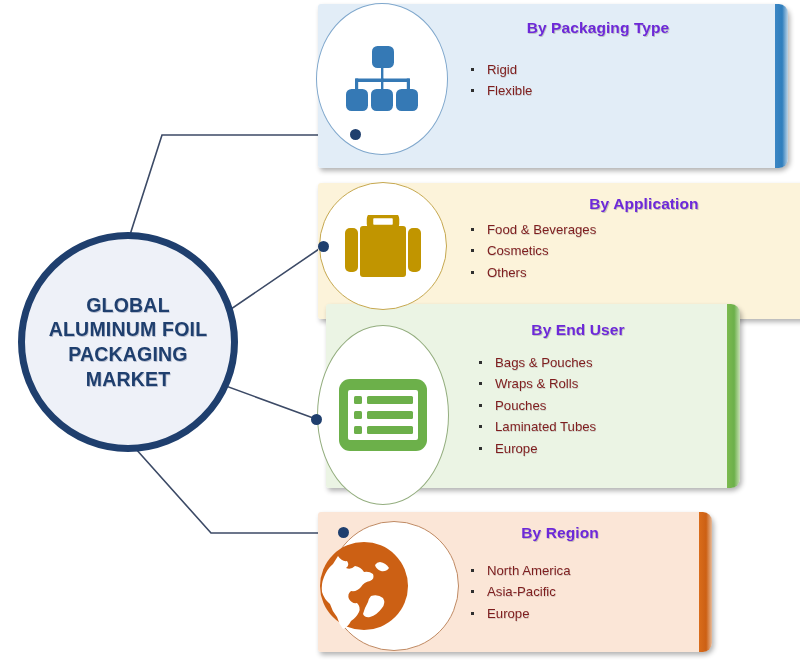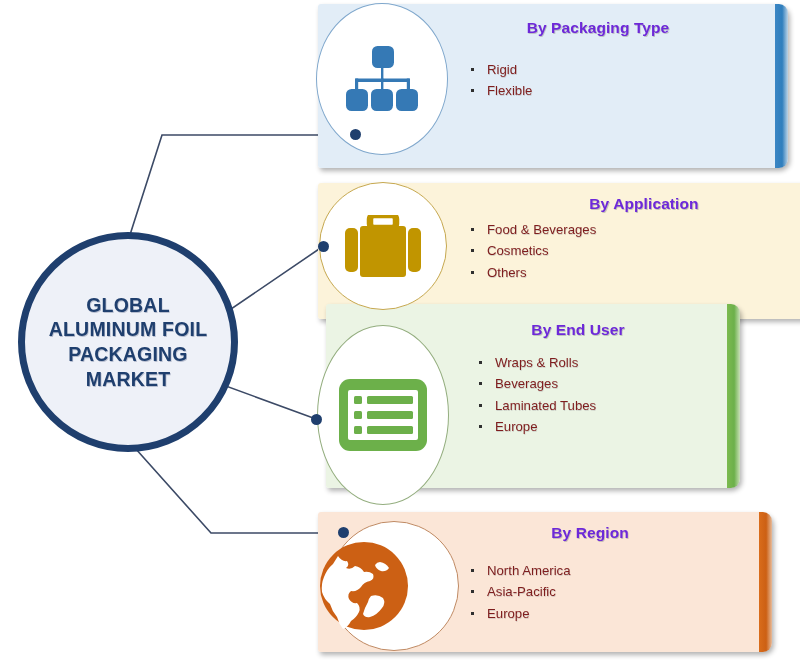--- a/index.html
+++ b/index.html
@@ -215,42 +215,43 @@
   </div>
   <div class="node-dot" style="left:318px; top:241px;"></div>
 
   <div class="panel" style="left:318px; top:304px; width:414px; height:184px;margin-left:8px;">
     <div class="panel-body">
       <div class="panel-fill" style="background:#ebf4e4;"></div>
       <div class="panel-edge" style="background:linear-gradient(to right,#7cba4f,#6cb04a 55%,#c9dfb8);"></div>
     </div>
     <div class="panel-title" style="top:17px;">By End User</div>
     <ul class="bullets" style="left:152px; top:48px;">
+      <li>Bags &amp; Pouches</li>
       <li>Wraps &amp; Rolls</li>
-      <li>Beverages</li>
+      <li>Pouches</li>
       <li>Laminated Tubes</li>
       <li>Europe</li>
     </ul>
   </div>
 
   <div class="icon-disc" style="left:317px; top:325px; width:132px; height:180px; border:1.4px solid #93ad7e;">
     <svg width="88" height="72" viewBox="0 0 88 72">
       <rect x="0" y="0" width="88" height="72" rx="11" fill="#6cb04a"></rect>
       <rect x="9" y="11" width="70" height="50" rx="2" fill="#ffffff"></rect>
       <rect x="15" y="17" width="8" height="8" rx="1.5" fill="#6cb04a"></rect>
       <rect x="28" y="17" width="46" height="8" rx="1.5" fill="#6cb04a"></rect>
       <rect x="15" y="32" width="8" height="8" rx="1.5" fill="#6cb04a"></rect>
       <rect x="28" y="32" width="46" height="8" rx="1.5" fill="#6cb04a"></rect>
       <rect x="15" y="47" width="8" height="8" rx="1.5" fill="#6cb04a"></rect>
       <rect x="28" y="47" width="46" height="8" rx="1.5" fill="#6cb04a"></rect>
     </svg>
   </div>
   <div class="node-dot" style="left:311px; top:414px;"></div>
 
-  <div class="panel" style="left:318px; top:512px; width:454px; height:140px;">
+  <div class="panel" style="left:318px; top:512px; width:394px; height:140px;">
     <div class="panel-body">
       <div class="panel-fill" style="background:#fbe6d7;"></div>
       <div class="panel-edge" style="background:linear-gradient(to right,#d96c1b,#cc6014 55%,#e7bb9a);"></div>
     </div>
     <div class="panel-title" style="top:12px;">By Region</div>
     <ul class="bullets" style="left:152px; top:48px;">
       <li>North America</li>
       <li>Asia-Pacific</li>
       <li>Europe</li>
     </ul>

